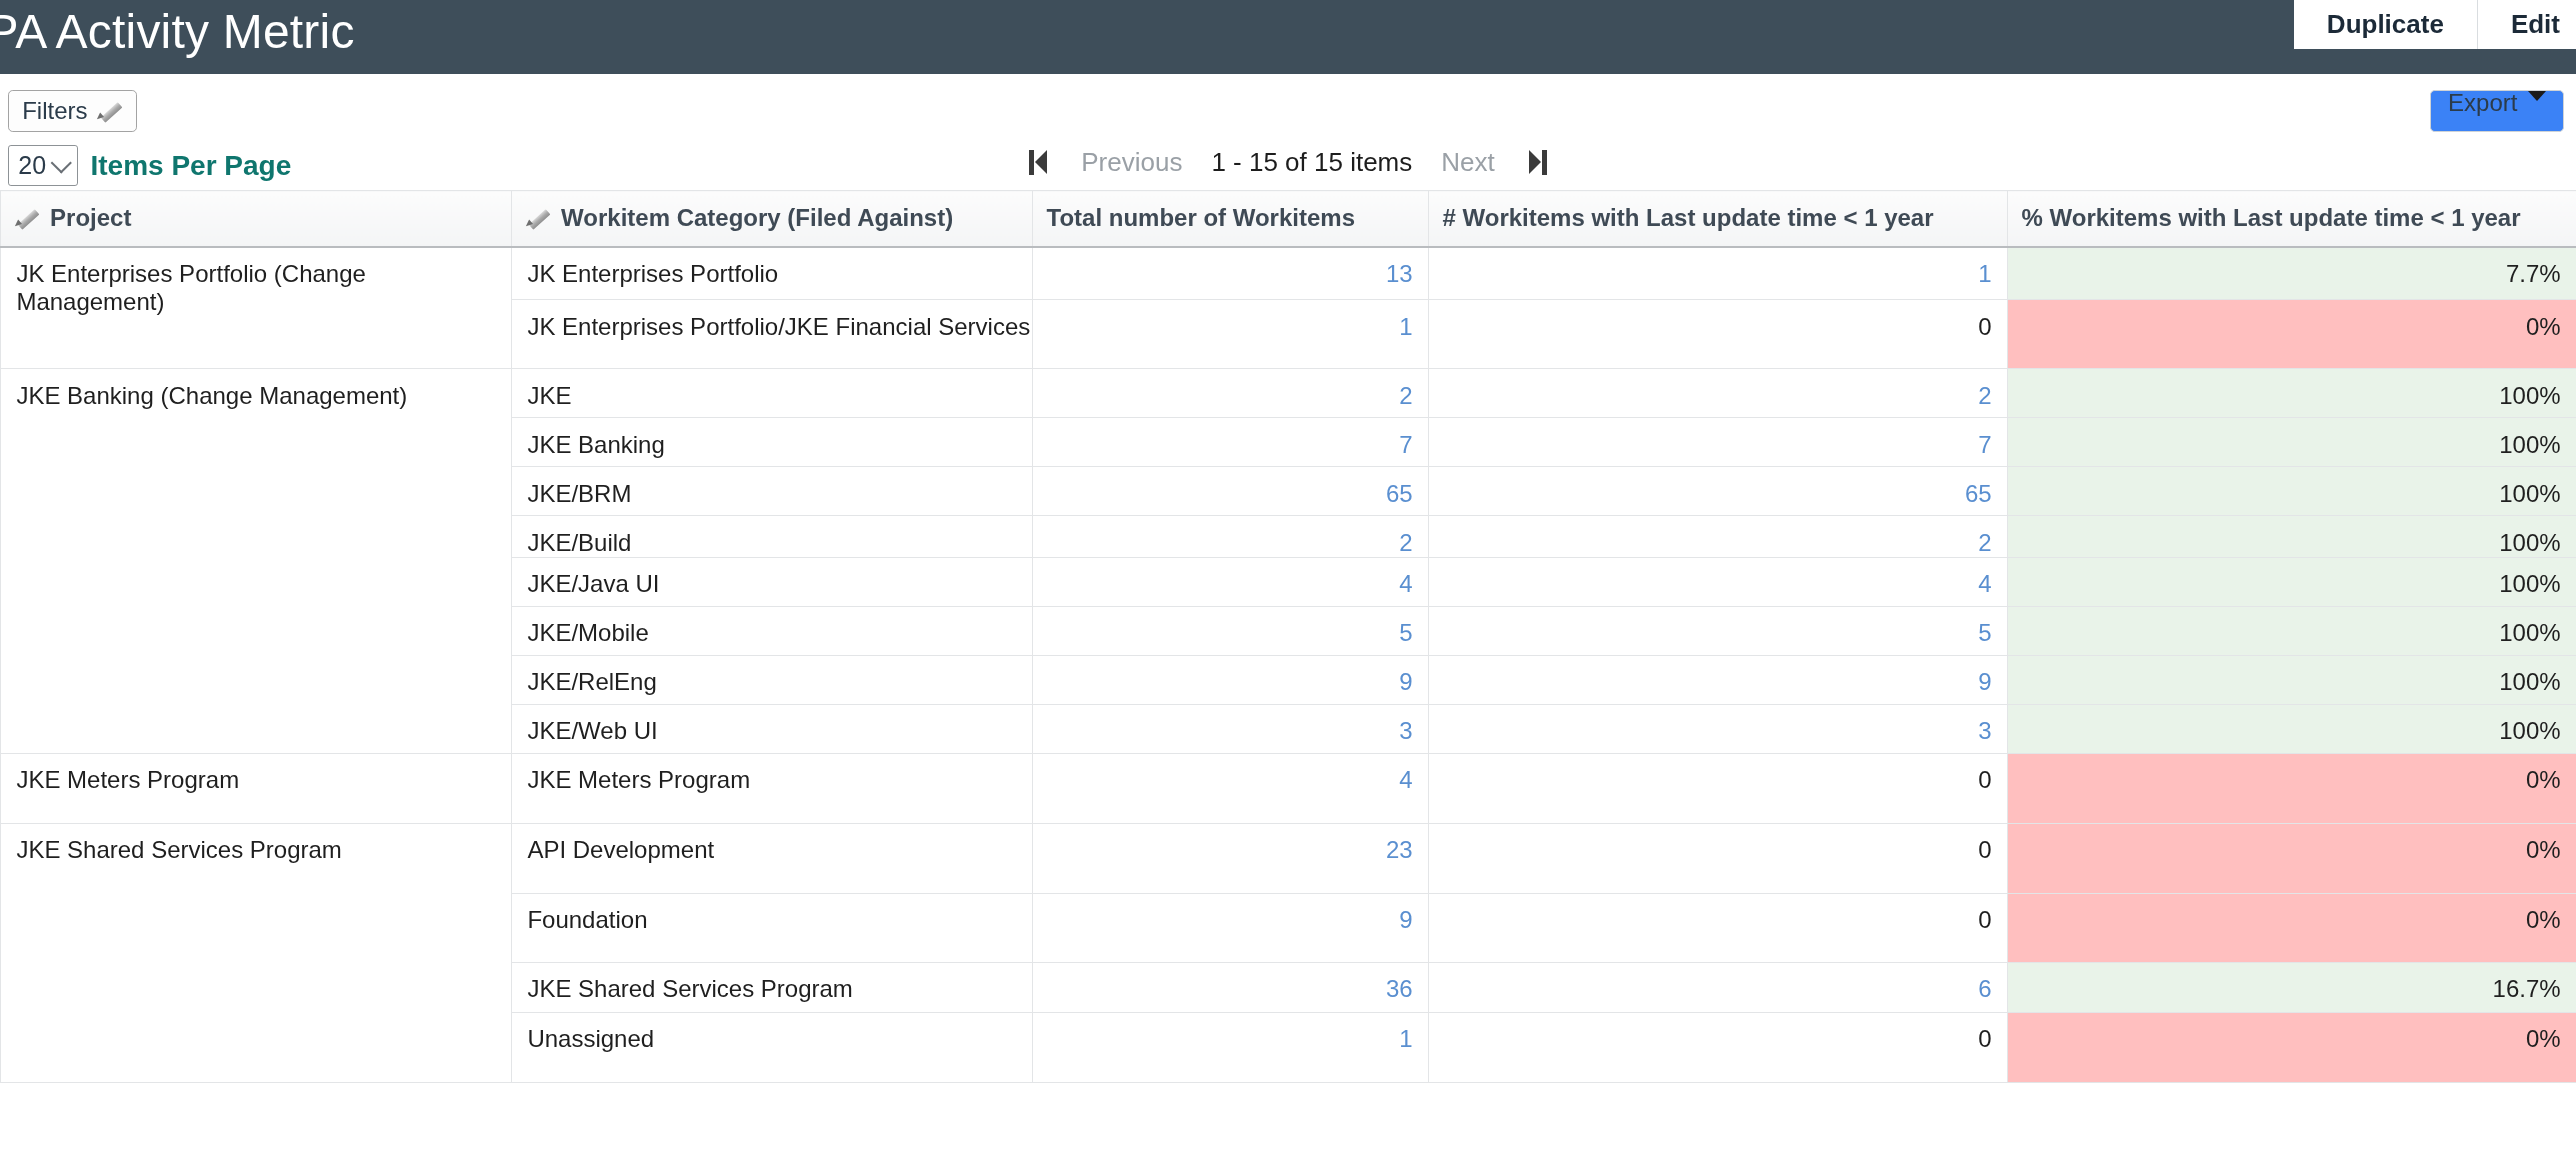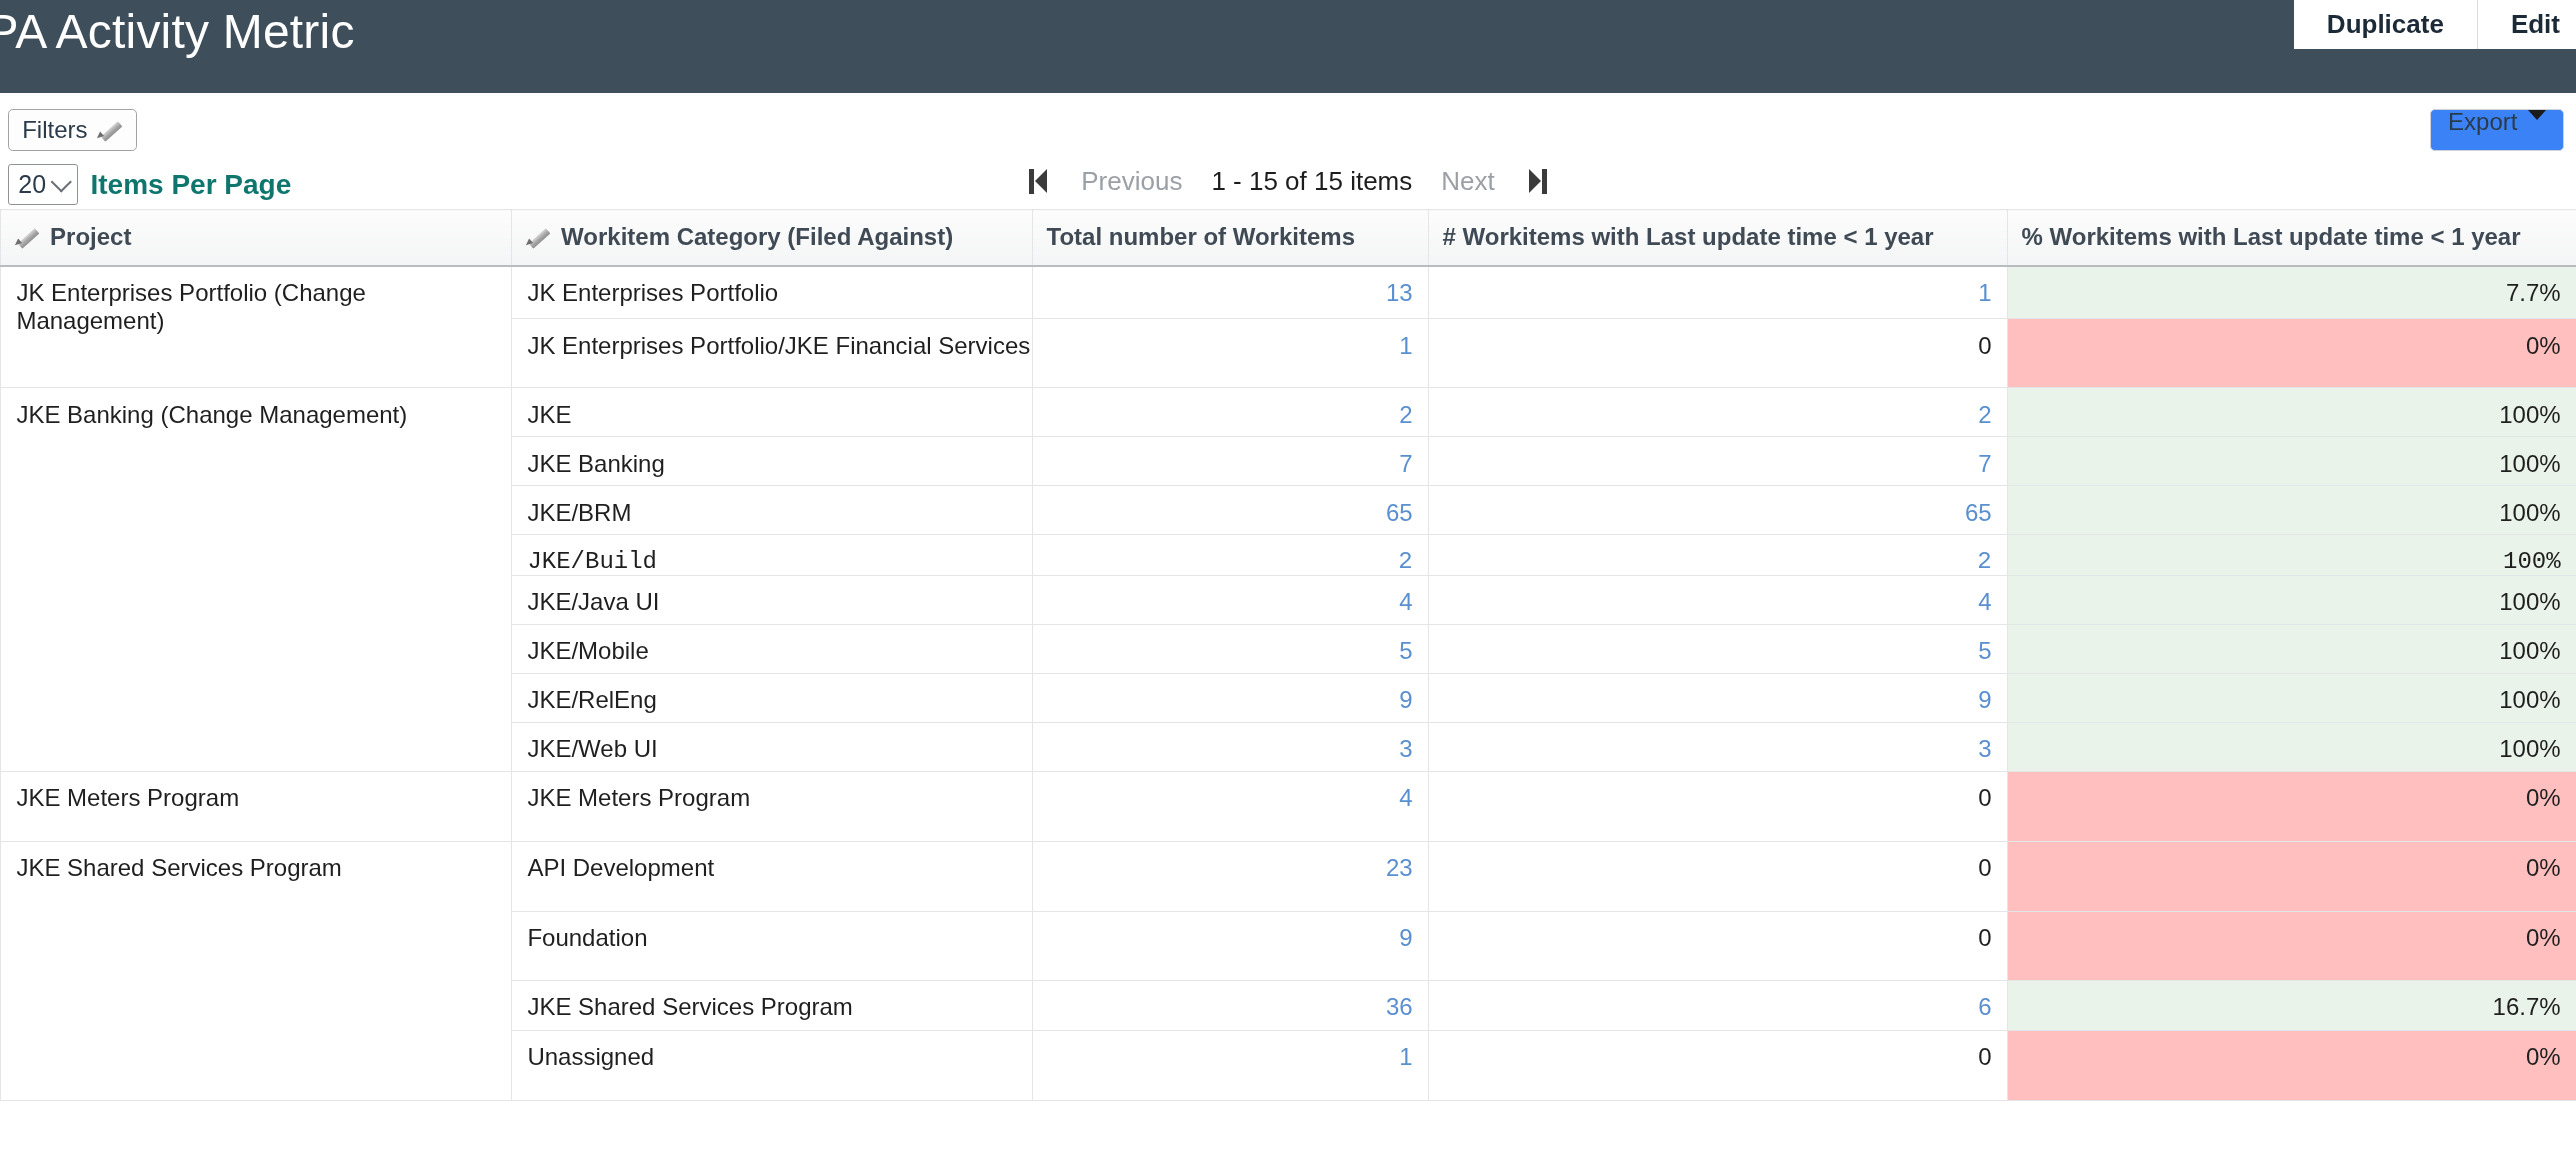--- a/index.html
+++ b/index.html
@@ -6,21 +6,21 @@
     margin: 0; padding: 0;
     width: 2576px; height: 1169px;
     background: #ffffff;
     font-family: "Liberation Sans", sans-serif;
     overflow: hidden;
   }
 
   
   .app-header {
     position: relative;
-    height: 93px;
+    height: 74px;
     background: #3e4e5a;
     display: flex;
     align-items: flex-start;
     justify-content: space-between;
     overflow: hidden;
   }
   .page-title {
     color: #ffffff;
     font-size: 48px;
     font-weight: 400;
@@ -373,21 +373,21 @@
         <td class="num"><span class="link">7</span></td>
         <td class="num"><span class="link">7</span></td>
         <td class="pct good">100%</td>
       </tr>
       <tr style="height: 49px;">
         <td class="cat-cell">JKE/BRM</td>
         <td class="num"><span class="link">65</span></td>
         <td class="num"><span class="link">65</span></td>
         <td class="pct good">100%</td>
       </tr>
-      <tr style="height: 35px; font-family: Liberation Mono, monospace;">
+      <tr style="height: 35px;">
         <td class="cat-cell">JKE/Build</td>
         <td class="num"><span class="link">2</span></td>
         <td class="num"><span class="link">2</span></td>
         <td class="pct good">100%</td>
       </tr>
       <tr style="height: 49px;">
         <td class="cat-cell">JKE/Java UI</td>
         <td class="num"><span class="link">4</span></td>
         <td class="num"><span class="link">4</span></td>
         <td class="pct good">100%</td>

